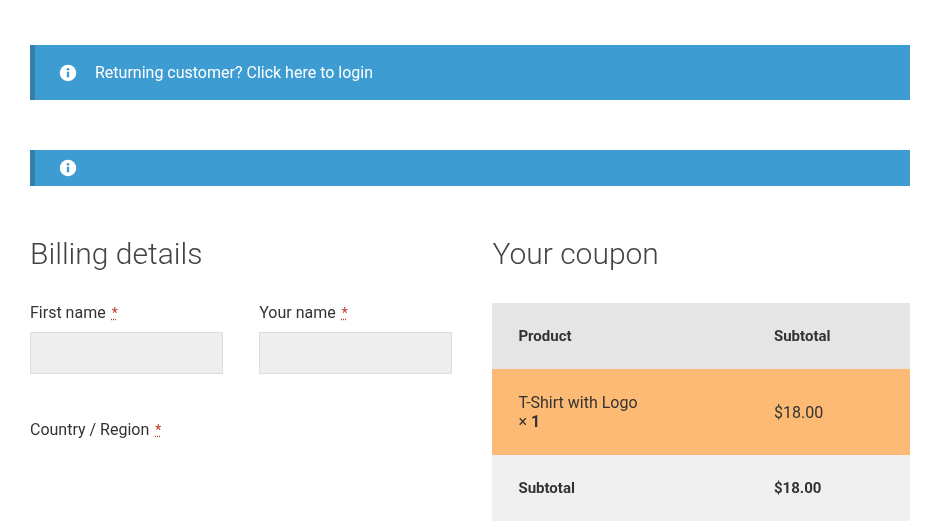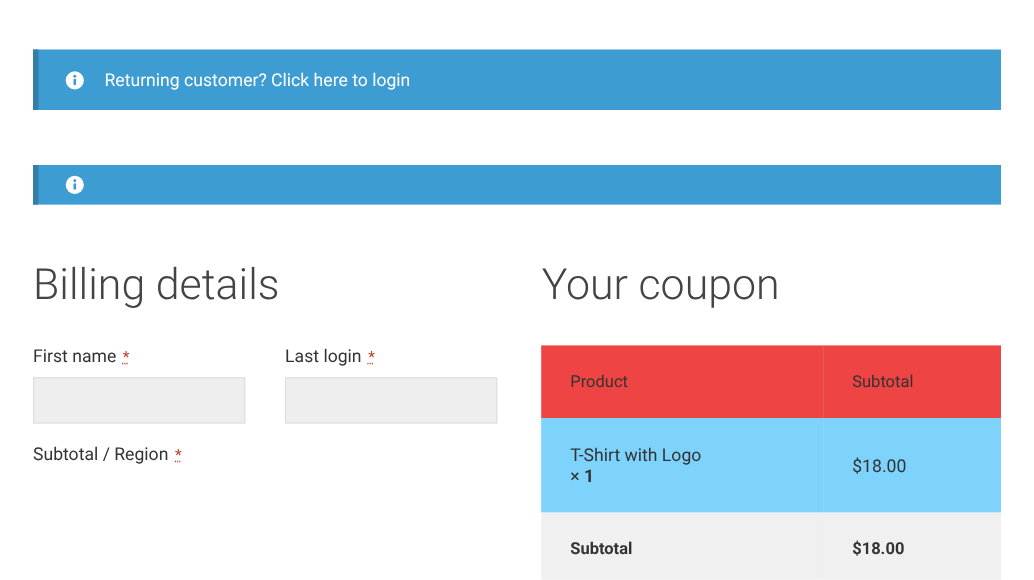--- a/index.html
+++ b/index.html
@@ -39,28 +39,28 @@
     .notice .icon svg { width: 18px; height: 18px; }
     .columns {
       display: flex;
       gap: 40px;
       margin-top: 18px;
     }
     .col-billing { flex: 0 0 48%; }
     .col-order { flex: 1; }
     h2 {
       font-weight: 300;
-      font-size: 39px;
+      font-size: 30px;
       color: #444;
       margin-bottom: 32px;
     }
     .row {
       display: flex;
       gap: 36px;
-      margin-bottom: 18px;
+      margin-bottom: 46px;
     }
     .field { flex: 1; }
     .field.full { width: 100%; }
     label {
       display: block;
       font-size: 16px;
       color: #333;
       margin-bottom: 10px;
     }
     .required {
@@ -83,26 +83,26 @@
       border-collapse: collapse;
       margin-top: 4px;
     }
     .order-table th, .order-table td {
       text-align: left;
       padding: 24px 26px;
       font-size: 16px;
       color: #333;
     }
     .order-table thead th {
-      background: #ef4444;
-      font-weight: 400;
+      background: #e5e5e5;
+      font-weight: 700;
       font-size: 15px;
     }
     .order-table tbody td {
-      background: #7dd3fc;
+      background: #fdba74;
       font-weight: 400;
     }
     .order-table tfoot th, .order-table tfoot td {
       background: #f0f0f0;
       font-weight: 700;
       font-size: 15px;
     }
     .qty { font-weight: 700; }
     .country-field { margin-top: 6px; }
   </style>
@@ -140,31 +140,31 @@
       <div class="row">
         <div class="field">
           <label>
             <span>First name</span>
             <span class="required">*</span>
           </label>
           <input type="text" style="">
         </div>
         <div class="field">
           <label>
-            <span>Last login</span>
+            <span>Your name</span>
             <span class="required">*</span>
           </label>
           <input type="text" style="">
         </div>
       </div>
 
 
       <div class="country-field">
         <label>
-          <span>Subtotal / Region</span>
+          <span>Country / Region</span>
           <span class="required">*</span>
         </label>
 
       </div>
 
     </div>
 
     <div class="col-order">
       <h2>Your coupon</h2>
 

